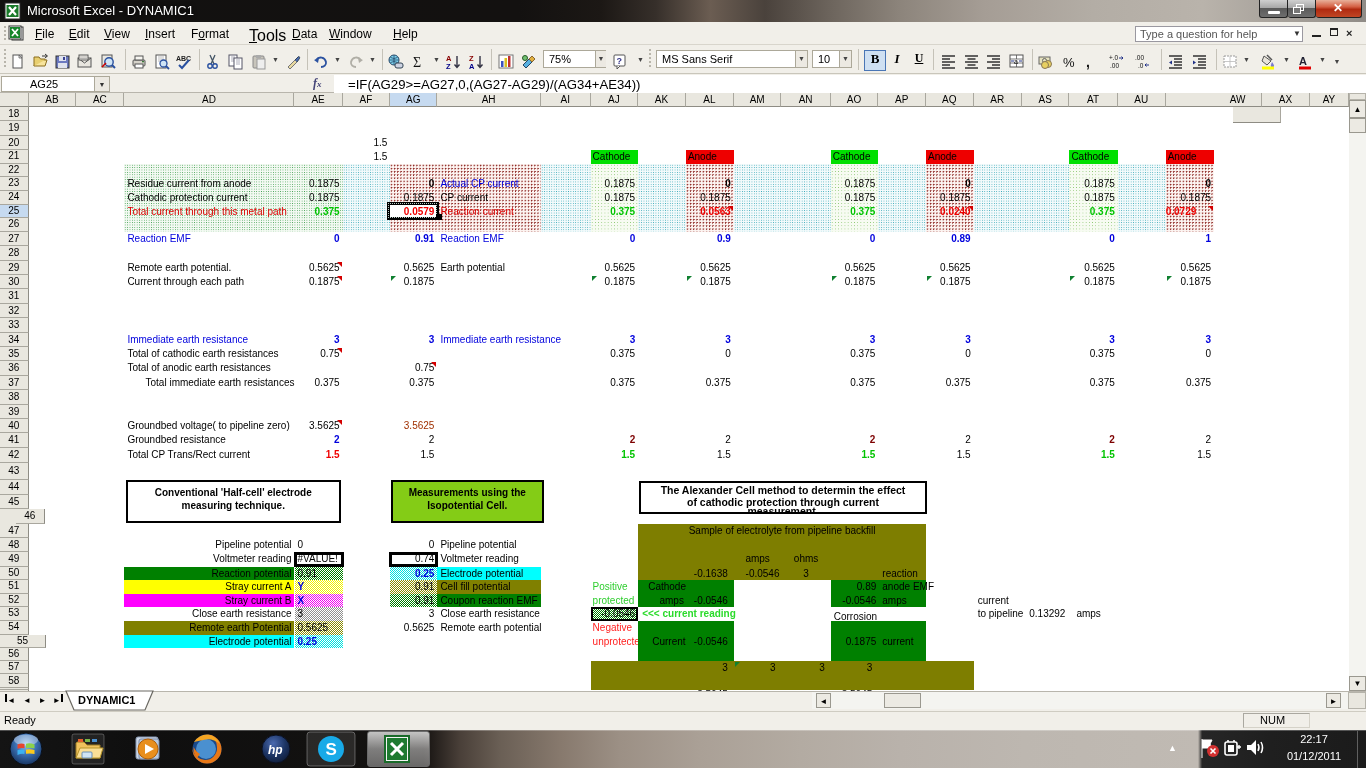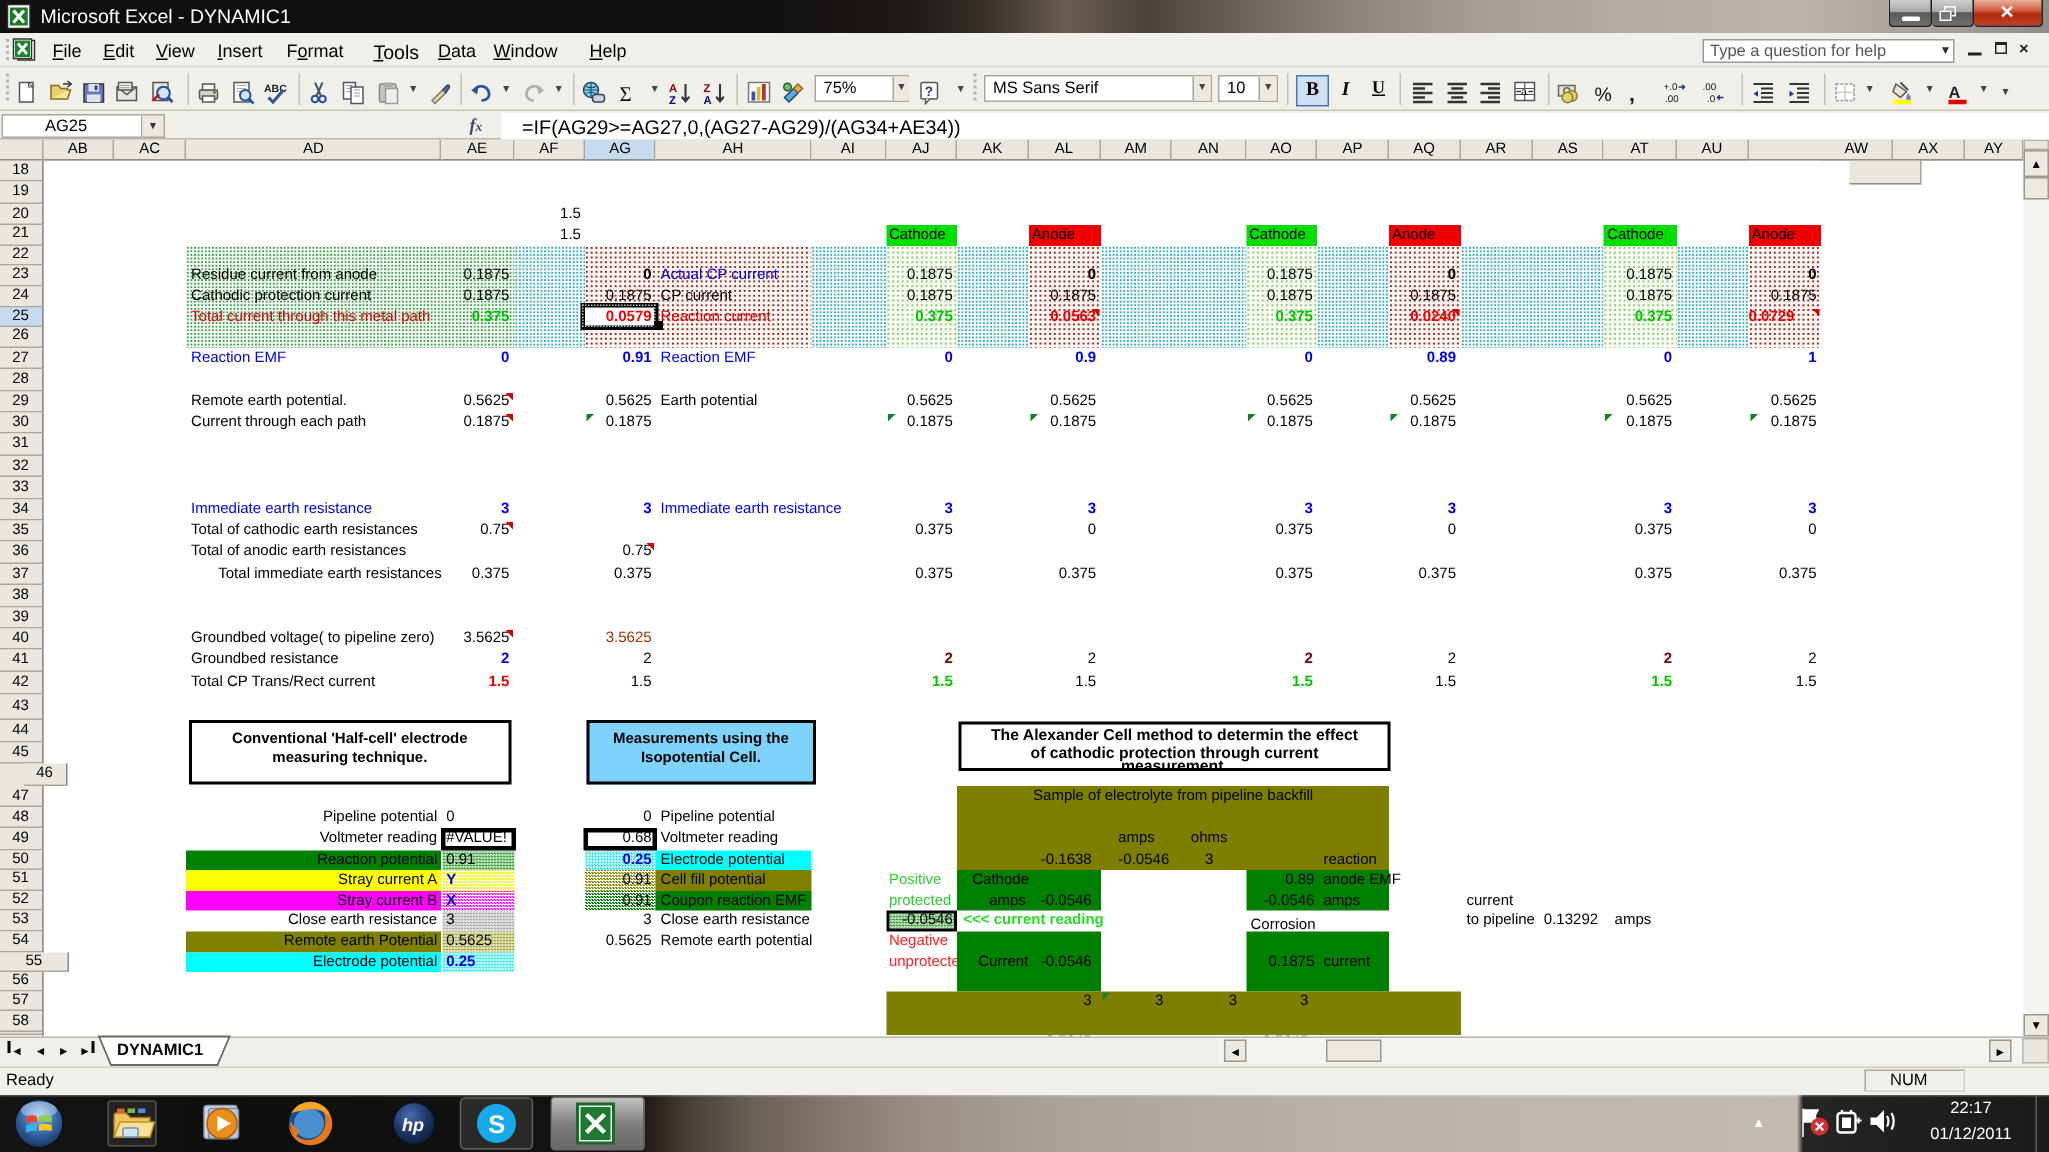--- a/index.html
+++ b/index.html
@@ -58,21 +58,21 @@
 <rect x="4" y="2" width="11" height="13" fill="#fff" stroke="#333"></rect>
 <rect x="1" y="1" width="12" height="13" fill="#fff" stroke="#333"></rect>
 <rect x="2" y="2" width="10" height="11" fill="#17852b"></rect>
 <path d="M4 4 L10 11 M10 4 L4 11" stroke="#fff" stroke-width="1.8"></path>
   </svg>
 <div style="left:35px;top:27px;height:14px;font-size:12px;color:#000;z-index:22;white-space:nowrap"><span style="text-decoration:underline">F</span>ile</div>
 <div style="left:68.8px;top:27px;height:14px;font-size:12px;color:#000;z-index:22;white-space:nowrap"><span style="text-decoration:underline">E</span>dit</div>
 <div style="left:104px;top:27px;height:14px;font-size:12px;color:#000;z-index:22;white-space:nowrap"><span style="text-decoration:underline">V</span>iew</div>
 <div style="left:145px;top:27px;height:14px;font-size:12px;color:#000;z-index:22;white-space:nowrap"><span style="text-decoration:underline">I</span>nsert</div>
 <div style="left:191px;top:27px;height:14px;font-size:12px;color:#000;z-index:22;white-space:nowrap">F<span style="text-decoration:underline">o</span>rmat</div>
-<div style="left:249px;top:27px;height:14px;font-size:13px;color:#000;z-index:22;white-space:nowrap"><span style="text-decoration:underline">T</span>ools</div>
+<div style="left:249px;top:27px;height:14px;font-size:16px;color:#000;z-index:22;white-space:nowrap"><span style="text-decoration:underline">T</span>ools</div>
 <div style="left:292px;top:27px;height:14px;font-size:12px;color:#000;z-index:22;white-space:nowrap"><span style="text-decoration:underline">D</span>ata</div>
 <div style="left:329px;top:27px;height:14px;font-size:12px;color:#000;z-index:22;white-space:nowrap"><span style="text-decoration:underline">W</span>indow</div>
 <div style="left:393px;top:27px;height:14px;font-size:12px;color:#000;z-index:22;white-space:nowrap"><span style="text-decoration:underline">H</span>elp</div>
 <div style="left:1135px;top:26px;width:168px;height:16px;background:#fff;border:1px solid #9a98a0;z-index:22;font-size:11px;color:#555;padding:1px 0 0 4px">Type a question for help</div>
 <div style="left:1291px;top:26px;width:12px;height:16px;z-index:23;font-size:8px;color:#333;text-align:center;line-height:16px">▼</div>
 <div style="left:1312px;top:29px;width:9px;height:8px;z-index:22;border-bottom:2px solid #222"></div>
 <div style="left:1330px;top:28px;width:8px;height:8px;z-index:22;border:1px solid #222;border-top:2px solid #222"></div>
 <div style="left:1346px;top:27px;width:12px;height:12px;z-index:22;color:#222;font-size:11px;font-weight:bold">×</div>
 <div style="left:0;top:45px;width:1366px;height:29px;background:#f1efe9;border-bottom:1px solid #c9c6bb;z-index:20"></div>
 <svg style="left:2px;top:48px;z-index:22" width="8" height="22" viewBox="0 0 8 22">
@@ -512,21 +512,21 @@
 <div class="ct" style="left:124.4px;top:448px;width:170.1px;height:15px;text-align:left;padding-left:3px;">Total CP Trans/Rect current</div>
 <div class="ct rbb" style="left:294.5px;top:448px;width:48.1px;height:15px;text-align:right;padding-right:3px;">1.5</div>
 <div class="ct" style="left:390.3px;top:448px;width:47.1px;height:15px;text-align:right;padding-right:3px;">1.5</div>
 <div class="ct grb" style="left:590.6px;top:448px;width:47.6px;height:15px;text-align:right;padding-right:3px;">1.5</div>
 <div class="ct" style="left:685.9px;top:448px;width:47.9px;height:15px;text-align:right;padding-right:3px;">1.5</div>
 <div class="ct grb" style="left:830.7px;top:448px;width:47.6px;height:15px;text-align:right;padding-right:3px;">1.5</div>
 <div class="ct" style="left:926px;top:448px;width:47.7px;height:15px;text-align:right;padding-right:3px;">1.5</div>
 <div class="ct grb" style="left:1069.4px;top:448px;width:48.4px;height:15px;text-align:right;padding-right:3px;">1.5</div>
 <div class="ct" style="left:1165.7px;top:448px;width:48.4px;height:15px;text-align:right;padding-right:3px;">1.5</div>
 <div style="left:125.5px;top:480.2px;width:215.5px;height:43px;border:2px solid #000;background:#fff;z-index:6;text-align:center;font-size:10px;font-weight:bold;line-height:13px;padding-top:4px">Conventional 'Half-cell' electrode<br>measuring technique.</div>
-<div style="left:390.8px;top:480.2px;width:153px;height:43px;border:2px solid #000;background:#7dd3fc;z-index:6;text-align:center;font-size:10px;font-weight:bold;line-height:13px;padding-top:4px">Measurements using the<br>Isopotential Cell.</div>
+<div style="left:390.8px;top:480.2px;width:153px;height:43px;border:2px solid #000;background:#84cc16;z-index:6;text-align:center;font-size:10px;font-weight:bold;line-height:13px;padding-top:4px">Measurements using the<br>Isopotential Cell.</div>
 <div style="left:638.9px;top:480.6px;width:288.2px;height:33px;border:2px solid #000;background:#fff;z-index:6;text-align:center;font-size:10.5px;font-weight:bold;line-height:12.4px;padding-top:1px;overflow:hidden">The Alexander Cell method to determin the effect<br>of cathodic protection through current</div>
 <div style="left:638.9px;top:505.3px;width:288.2px;height:6.3px;z-index:7;text-align:center;font-size:10.5px;font-weight:bold;line-height:12px;overflow:hidden">measurement.</div>
 <div class="ct" style="left:124.4px;top:537.9px;width:170.1px;height:14.3px;text-align:right;padding-right:3px;">Pipeline potential</div>
 <div class="ct" style="left:294.5px;top:537.9px;width:48.1px;height:14.3px;text-align:left;padding-left:3px;">0</div>
 <div class="ct" style="left:124.4px;top:552.2px;width:170.1px;height:14.4px;text-align:right;padding-right:3px;">Voltmeter reading</div>
 <div style="left:293.5px;top:551.7px;width:50.1px;height:15.4px;border:3px solid #000;background:#fff;z-index:6"></div>
 <div class="ct" style="left:294.5px;top:552.2px;width:48.1px;height:14.4px;text-align:left;padding-left:3px;z-index:7;">#VALUE!</div>
 <div style="left:124.4px;top:566.6px;width:170.1px;height:13.6px;background:#008000;z-index:3"></div>
 <div class="ct" style="left:124.4px;top:566.6px;width:170.1px;height:13.6px;text-align:right;padding-right:3px;">Reaction potential</div>
 <div class="chkG" style="left:294.5px;top:566.6px;width:48.1px;height:13.6px;z-index:3"></div>
@@ -546,21 +546,21 @@
 <div class="ct" style="left:124.4px;top:621px;width:170.1px;height:13.6px;text-align:right;padding-right:3px;">Remote earth Potential</div>
 <div class="chkO" style="left:294.5px;top:621px;width:48.1px;height:13.6px;z-index:3"></div>
 <div class="ct" style="left:294.5px;top:621px;width:48.1px;height:13.6px;text-align:left;padding-left:3px;">0.5625</div>
 <div style="left:124.4px;top:634.6px;width:170.1px;height:13.6px;background:#00ffff;z-index:3"></div>
 <div class="ct" style="left:124.4px;top:634.6px;width:170.1px;height:13.6px;text-align:right;padding-right:3px;">Electrode potential</div>
 <div class="chkC" style="left:294.5px;top:634.6px;width:48.1px;height:13.6px;z-index:3"></div>
 <div class="ct blu b" style="left:294.5px;top:634.6px;width:48.1px;height:13.6px;text-align:left;padding-left:3px;">0.25</div>
 <div class="ct" style="left:390.3px;top:537.9px;width:47.1px;height:14.3px;text-align:right;padding-right:3px;">0</div>
 <div class="ct" style="left:437.4px;top:537.9px;width:103.4px;height:14.3px;text-align:left;padding-left:3px;">Pipeline potential</div>
 <div style="left:389.3px;top:551.7px;width:49.1px;height:15.4px;border:3px solid #000;background:#fff;z-index:6"></div>
-<div class="ct" style="left:390.3px;top:552.2px;width:47.1px;height:14.4px;text-align:right;padding-right:3px;z-index:7;">0.68</div>
+<div class="ct" style="left:390.3px;top:552.2px;width:47.1px;height:14.4px;text-align:right;padding-right:3px;z-index:7;">0.74</div>
 <div class="ct" style="left:437.4px;top:552.2px;width:103.4px;height:14.4px;text-align:left;padding-left:3px;">Voltmeter reading</div>
 <div class="chkC" style="left:390.3px;top:566.6px;width:47.1px;height:13.6px;z-index:3"></div>
 <div class="ct blu b" style="left:390.3px;top:566.6px;width:47.1px;height:13.6px;text-align:right;padding-right:3px;">0.25</div>
 <div style="left:437.4px;top:566.6px;width:103.4px;height:13.6px;background:#00ffff;z-index:3"></div>
 <div class="ct" style="left:437.4px;top:566.6px;width:103.4px;height:13.6px;text-align:left;padding-left:3px;">Electrode potential</div>
 <div class="chkO" style="left:390.3px;top:580.2px;width:47.1px;height:13.6px;z-index:3"></div>
 <div class="ct" style="left:390.3px;top:580.2px;width:47.1px;height:13.6px;text-align:right;padding-right:3px;">0.91</div>
 <div style="left:437.4px;top:580.2px;width:103.4px;height:13.6px;background:#808000;z-index:3"></div>
 <div class="ct" style="left:437.4px;top:580.2px;width:103.4px;height:13.6px;text-align:left;padding-left:3px;">Cell fill potential</div>
 <div class="chkG" style="left:390.3px;top:593.8px;width:47.1px;height:13.6px;z-index:3"></div>

